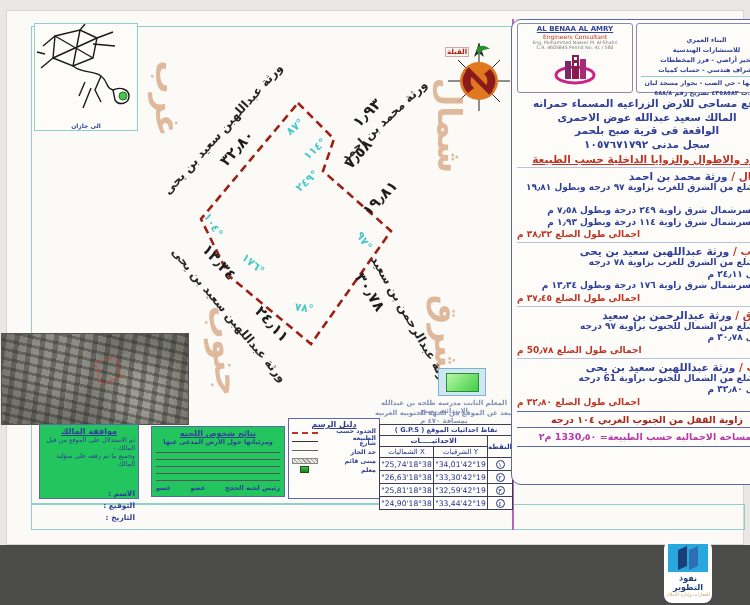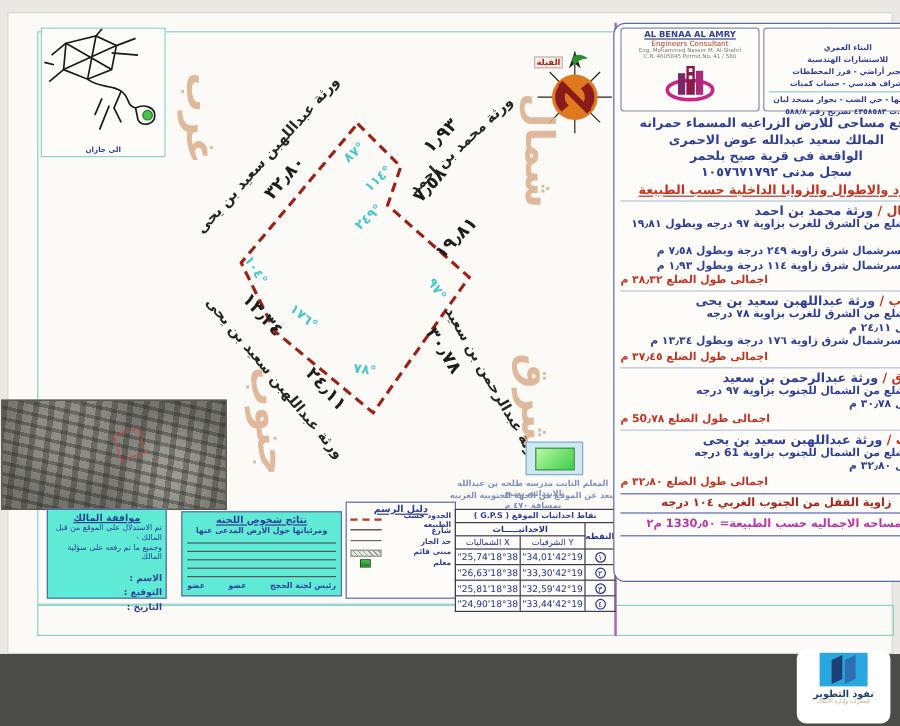--- a/index.html
+++ b/index.html
@@ -30,21 +30,21 @@
   
   #photo { left:-6px; top:322px; width:188px; height:92px;
     background:
       repeating-linear-gradient(97deg, rgba(40,40,36,.35) 0 5px, rgba(0,0,0,0) 5px 13px),
       repeating-linear-gradient(13deg, rgba(20,20,18,.30) 0 3px, rgba(0,0,0,0) 3px 9px),
       radial-gradient(circle at 30% 30%, #8d8d85 0 18%, rgba(0,0,0,0) 40%),
       radial-gradient(circle at 75% 65%, #9a9a90 0 12%, rgba(0,0,0,0) 35%),
       #74746d;
     border:1px solid #55544f; }
   
-  .panelbox { background:#5eead4; border:1px solid #5a6aa8; color:#2f3f97; }
+  .panelbox { background:#22c55e; border:1px solid #5a6aa8; color:#2f3f97; }
   #approval { left:32px; top:413px; width:100px; height:75px; font-size:6.5px; padding:2px 3px; }
   #committee{ left:144px; top:415px; width:134px; height:71px; font-size:6.5px; padding:2px 4px; }
   .boxtitle { font-weight:bold; font-size:8px; text-decoration:underline; text-align:center; }
   .rule { border-bottom:1px solid #555; height:7px; }
   
   #legend { left:281px; top:407px; width:92px; height:81px; border:1px solid #5a6aa8;
             background:#fdfcf8; font-size:6.3px; color:#2f3f97; padding:1px 3px; }
   .leg-row { display:flex; direction:rtl; align-items:center; height:9px; gap:3px; }
   .leg-label { flex:1; text-align:right; font-weight:bold; }
   .sym { width:26px; height:6px; display:inline-block; position:relative; }
@@ -93,21 +93,21 @@
   .sec-line { font-size:9px; font-weight:bold; line-height:11.5px; }
   .sec-total { font-size:9px; font-weight:bold; text-align:left; color:#c03425; line-height:12px; }
   .divider { border-top:1px solid #b8c4dd; margin:2px 0; }
   .closing-row { border:1px solid #5a6aa8; border-left:none; border-right:none;
                  font-weight:bold; font-size:9.5px; color:#a42820; text-align:center;
                  padding:2px 0; margin-top:3px; }
   .area-row { border-bottom:1px solid #5a6aa8; font-weight:bold; font-size:9.5px;
               text-align:center; padding:3px 0 4px; }
   
   #band { left:0; top:545px; width:750px; height:60px; background:#4b4b49; }
-  #wm { left:664px; top:541px; width:78px; height:62px; background:#fff;
+  #wm { left:664px; top:541px; width:48px; height:62px; background:#fff;
         border-radius:8px; text-align:center; padding-top:3px; }
   #wm .sq { width:40px; height:28px; margin:0 auto; background:#29a8df; position:relative; overflow:hidden; }
   #wm .p1,#wm .p2 { position:absolute; width:9px; height:20px; background:#1c3f77; }
   #wm .p1 { left:10px; top:4px; transform:skewY(-25deg); }
   #wm .p2 { left:21px; top:4px; transform:skewY(-25deg); background:#2e6fb3; }
   #wm .t1 { font-size:8px; font-weight:bold; color:#1c3f77; margin-top:2px; }
   #wm .t2 { font-size:4.6px; color:#c9a86a; }
   svg { display:block; }
 </style>
 </head>
@@ -187,21 +187,21 @@
   <div id="landmark-sym" class="abs">
       <div class="g"></div>
     </div>
   <div class="abs lm-text" style="left:362px; top:388px;">المعلم الثابت مدرسه طلحه بن عبدالله الابتدائيه بصبح</div>
   <div class="abs lm-text" style="left:362px; top:398px;">يبعد عن الموقع من الجهه الجنوبيه الغربيه بمسافة ٤٧٠ م</div>
 
   <div id="approval" class="abs panelbox" dir="rtl">
     <div class="boxtitle">موافقة المالك</div>
     <div>تم الاستدلال على الموقع من قبل المالك -</div>
     <div>وجميع ما تم رفعه على سؤلية المالك</div>
-    <div style="font-weight:bold; font-size:7.5px; margin-top:8px; line-height:12px;">
+    <div style="font-weight:bold; font-size:7.5px; margin-top:20px; line-height:12px;">
       <div>الاسم :</div>
       <div>التوقيع :</div>
       <div>التاريخ :</div>
     </div>
   </div>
 
   <div id="committee" class="abs panelbox" dir="rtl">
     <div class="boxtitle">نتائج شخوص اللجنه</div>
     <div style="text-align:center; font-weight:bold;">ومرئياتها حول الأرض المدعى عنها</div>
     <div class="rule"></div>

